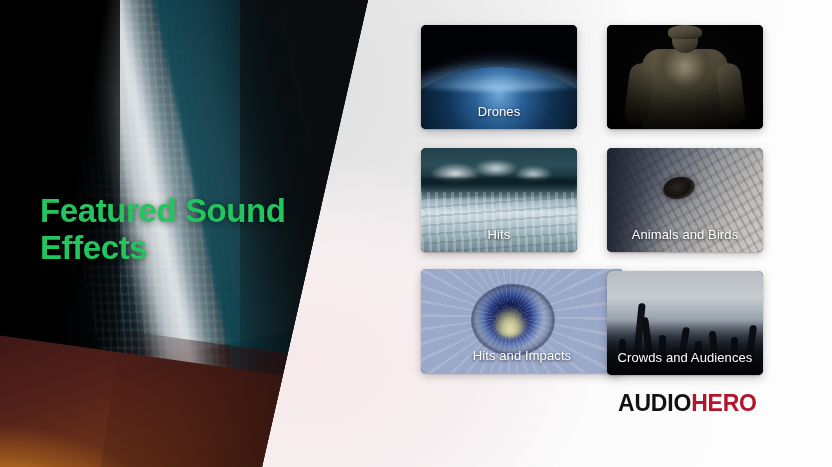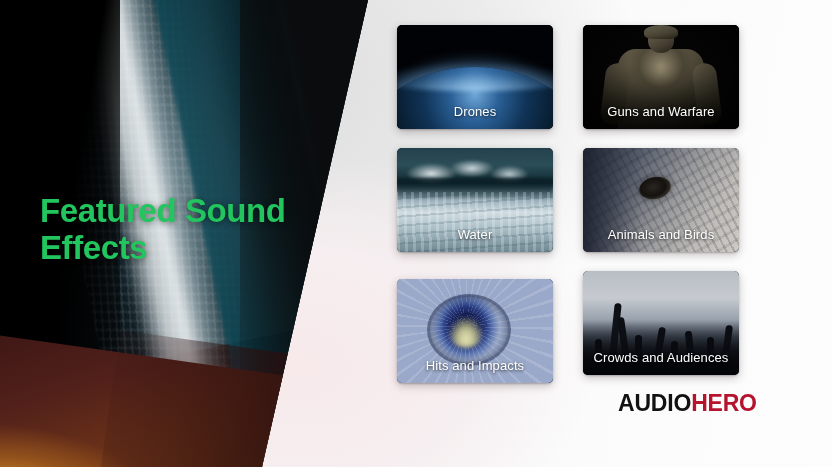--- a/index.html
+++ b/index.html
@@ -146,26 +146,27 @@
   }
   .card {
     position: absolute;
     width: 156px;
     height: 104px;
     border-radius: 5px;
     overflow: hidden;
     box-shadow: 0 3px 8px rgba(60,40,45,0.28), 0 1px 2px rgba(0,0,0,0.22);
     cursor: pointer;
     background: #0b0b0b;
+    margin-left: 24px;
   }
   .card.c0 { left: 0px;   top: 0px;   }
   .card.c1 { left: 186px; top: 0px;   }
   .card.c2 { left: 0px;   top: 123px; }
   .card.c3 { left: 186px; top: 123px; text-decoration: underline; }
-  .card.c4 { left: 0px;   top: 254px; }
+  .card.c4 { left: 0px;   top: 244px; padding-left: 46px; }
   .card.c5 { left: 186px; top: 246px; }
 
   .card .art { position: absolute; inset: 0; }
   .card .label {
     position: absolute;
     left: 0; right: 0;
     bottom: 11px;
     text-align: center;
     color: #ffffff;
     font-size: 13px;
@@ -406,30 +407,29 @@
 
     <div class="card c1">
       <div class="art art-guns">
         <div class="sol-body"></div>
         <div class="sol-arm-l"></div>
         <div class="sol-arm-r"></div>
         <div class="sol-head"></div>
         <div class="sol-helm"></div>
         <div class="vig"></div>
       </div>
-      <div class="label">Guns and Warfare</div>
     </div>
 
     <div class="card c2">
       <div class="art art-water">
         <div class="w-crest"></div>
         <div class="w-dark"></div>
         <div class="w-foam"></div>
       </div>
-      <div class="label">Water</div>
+      <div class="label">Hits</div>
     </div>
 
     <div class="card c3">
       <div class="art art-animals">
         <div class="el-wrinkle"></div>
         <div class="el-dark"></div>
         <div class="el-eye"></div>
       </div>
       <div class="label">Animals and Birds</div>
     </div>

